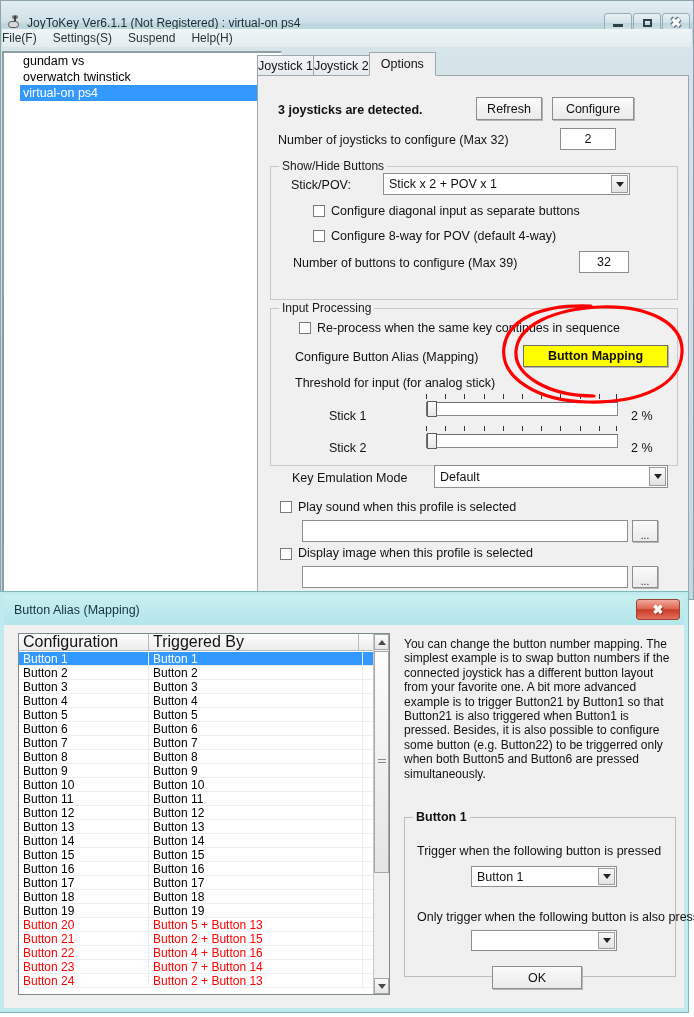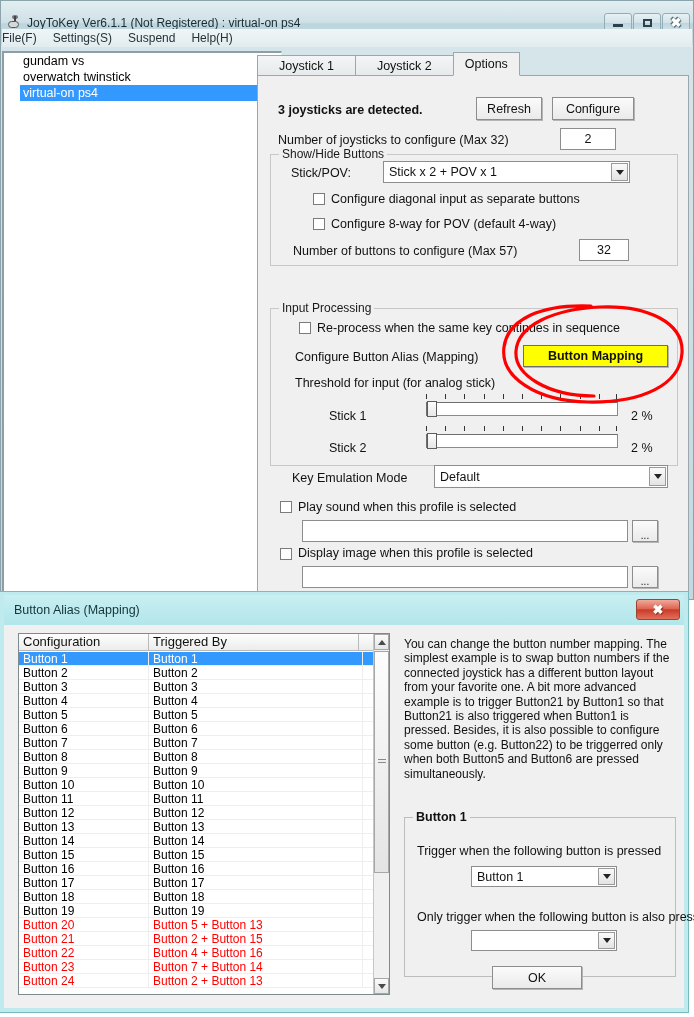--- a/index.html
+++ b/index.html
@@ -68,21 +68,21 @@
     border-right: 1px solid #e8eff1; border-bottom: 1px solid #e8eff1;
     overflow: hidden;
     padding-left: 16px;
   }
   .profile-row { height: 16px; line-height: 16px; padding-left: 3px; font-size: 12.5px; color:#000; }
   .profile-row.selected { background: #3399ff; color: #ffffff; }
 
   
   #tabstrip { position: absolute; left: 256px; top: 51px; height: 24px; display: flex; align-items: flex-end; }
   .tab {
-    height: 21px; line-height: 20px; padding: 0 21px; font-size: 12.5px; color:#111;
+    height: 21px; line-height: 20px; padding: 0 0; font-size: 12.5px; color:#111;
     background: linear-gradient(to bottom,#f3f5f6,#e6eaec);
     border: 1px solid #9aa7ad; border-bottom: none;
     margin-right: -1px;
   }
   .tab.active {
     height: 24px; line-height: 23px; background: #f0f0f0; font-size:12.5px;
     border-bottom: 1px solid #f0f0f0; position: relative; z-index: 3; padding: 0 11px;
   }
   #tabpanel {
     position: absolute; left: 256px; top: 74px; width: 432px; height: 518px;
@@ -169,21 +169,21 @@
   }
 
   #dlg-body { position:absolute; left:0; top:30px; right:0; bottom:0; background:#f0f0f0; }
 
   #grid {
     position:absolute; left: 14px; top: 8px; width: 372px; height: 362px;
     background:#ffffff; border:1px solid #7d8a90;
   }
   #grid-head { display:flex; height:17px; background: linear-gradient(to bottom,#fdfdfd,#eaeaea); border-bottom:1px solid #b9b9b9;}
   #grid-head .hcell {
-    font-size:13px; color:#111; line-height:16px; padding-left:4px;
+    font-size:16px; color:#111; line-height:16px; padding-left:4px;
     border-right:1px solid #b9b9b9; background: linear-gradient(to bottom,#fefefe,#ececec);
   }
   .hcell.c1 { width: 130px; }
   .hcell.c2 { width: 210px; }
   .hcell.c3 { width: 16px; }
   #grid-rows { position:absolute; left:0; top:18px; right:16px; bottom:0; overflow:hidden; background:#fff; }
   .grow { display:flex; height:14px; line-height:14px; border-bottom:1px solid #eeeeee; }
   .grow .gc1 { width:130px; padding-left:4px; font-size:12px; border-right:1px solid #eeeeee; white-space:nowrap; }
   .grow .gc2 { width:214px; padding-left:4px; font-size:12px; border-right:1px solid #eeeeee; white-space:nowrap; }
   .grow.red .gc1, .grow.red .gc2 { color:#ff0000; }
@@ -273,36 +273,36 @@
 
   <div id="tabpanel">
 
     <div class="lbl bold" style="left:20px; top:27px;">3 joysticks are detected.</div>
     <div class="btn" style="left:218px; top:21px; width:66px; height:23px;">Refresh</div>
     <div class="btn" style="left:294px; top:21px; width:82px; height:23px;">Configure</div>
 
     <div class="lbl" style="left:20px; top:57px;">Number of joysticks to configure (Max 32)</div>
     <div class="txt" style="left:302px; top:52px; width:56px; height:22px;">2</div>
 
-    <div class="grp" style="left:12px; top:78px; width:408px; height:112px;">
+    <div class="grp" style="left:12px; top:90px; width:408px; height:134px;">
       <span class="grp-title">Show/Hide Buttons</span>
 
       <div class="lbl" style="left:20px; top:11px;">Stick/POV:</div>
       <div class="combo" style="left:112px; top:6px; width:247px; height:22px;">
         <span>Stick x 2 + POV x 1</span>
         <span class="arrow"></span>
       </div>
 
       <span class="chk" style="left:42px; top:38px;"></span>
       <div class="lbl" style="left:60px; top:37px;">Configure diagonal input as separate buttons</div>
 
       <span class="chk" style="left:42px; top:63px;"></span>
       <div class="lbl" style="left:60px; top:62px;">Configure 8-way for POV (default 4-way)</div>
 
-      <div class="lbl" style="left:22px; top:89px;">Number of buttons to configure (Max 57)</div>
+      <div class="lbl" style="left:22px; top:89px;">Number of buttons to configure (Max 39)</div>
       <div class="txt" style="left:308px; top:84px; width:50px; height:22px;">32</div>
     </div>
 
     <div class="grp" style="left:12px; top:232px; width:408px; height:158px;">
       <span class="grp-title">Input Processing</span>
 
       <span class="chk" style="left:28px; top:13px;"></span>
       <div class="lbl" style="left:46px; top:12px;">Re-process when the same key continues in sequence</div>
 
       <div class="lbl" style="left:24px; top:41px;">Configure Button Alias (Mapping)</div>

